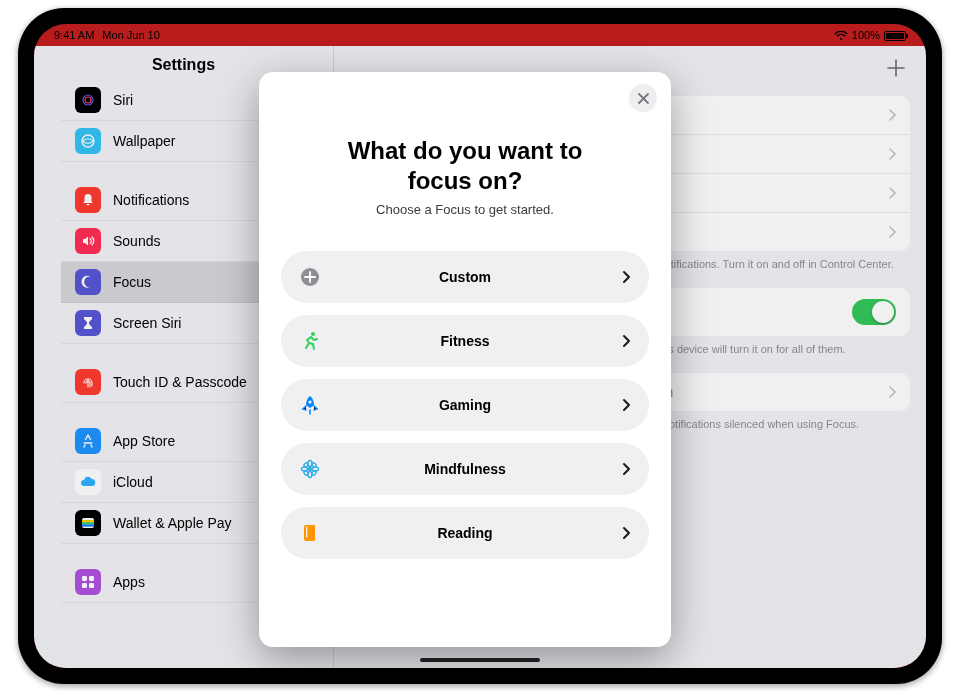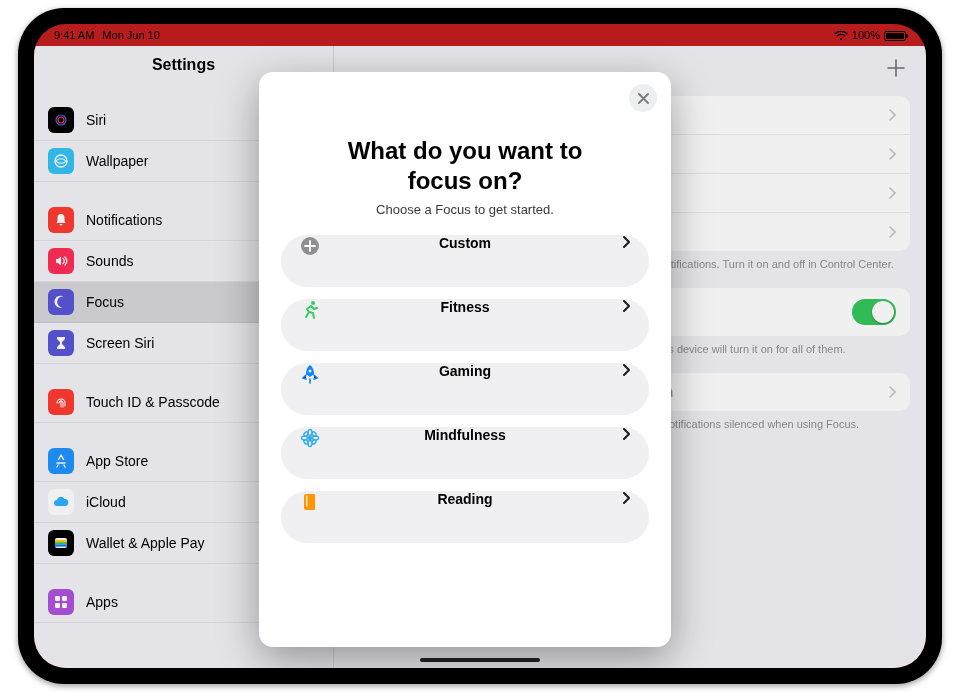--- a/index.html
+++ b/index.html
@@ -64,30 +64,29 @@
     display:flex;
     overflow:hidden;
   }
   
   .sidebar {
     width: 300px;
     background:#f2f2f7;
     display:flex;
     flex-direction:column;
     border-right:1px solid #d8d8dc;
-    gap:20px;
   }
   .sidebar-title {
     font-size:16px;
     font-weight:600;
     text-align:center;
     padding:10px 0 6px;
   }
   .sidebar-scroll { flex:1; overflow:auto; }
-  .group { margin-top: 18px; }
+  .group { margin-top: 18px; margin-left: 27px; }
   .group:first-of-type { margin-top: 0; }
   .s-item {
     display:flex;
     align-items:center;
     gap:12px;
     padding: 7px 14px 7px 14px;
     font-size:14px;
     cursor:pointer;
     border-bottom:1px solid rgba(0,0,0,0.06);
     background: #f2f2f7;
@@ -189,32 +188,32 @@
     text-align:center;
     font-size:24px;
     font-weight:700;
     line-height:1.25;
     padding: 24px 60px 6px;
   }
   .modal-subtitle {
     text-align:center;
     font-size:13px;
     color:#3a3a3c;
-    padding-bottom: 18px;
+    padding-bottom: 34px;
   }
   .focus-list {
     padding: 0 22px;
     display:flex; flex-direction:column; gap:12px;
   }
   .focus-item {
     height:52px;
     background:#f0f0f2;
     border-radius:26px;
     display:flex;
-    align-items:flex-start;
+    align-items:center;
     padding: 0 18px;
     cursor:pointer;
     position:relative;
   }
   .focus-item .fi-icon {
     width:22px; height:22px;
     display:flex; align-items:center; justify-content:center;
   }
   .focus-item .fi-label {
     position:absolute;

